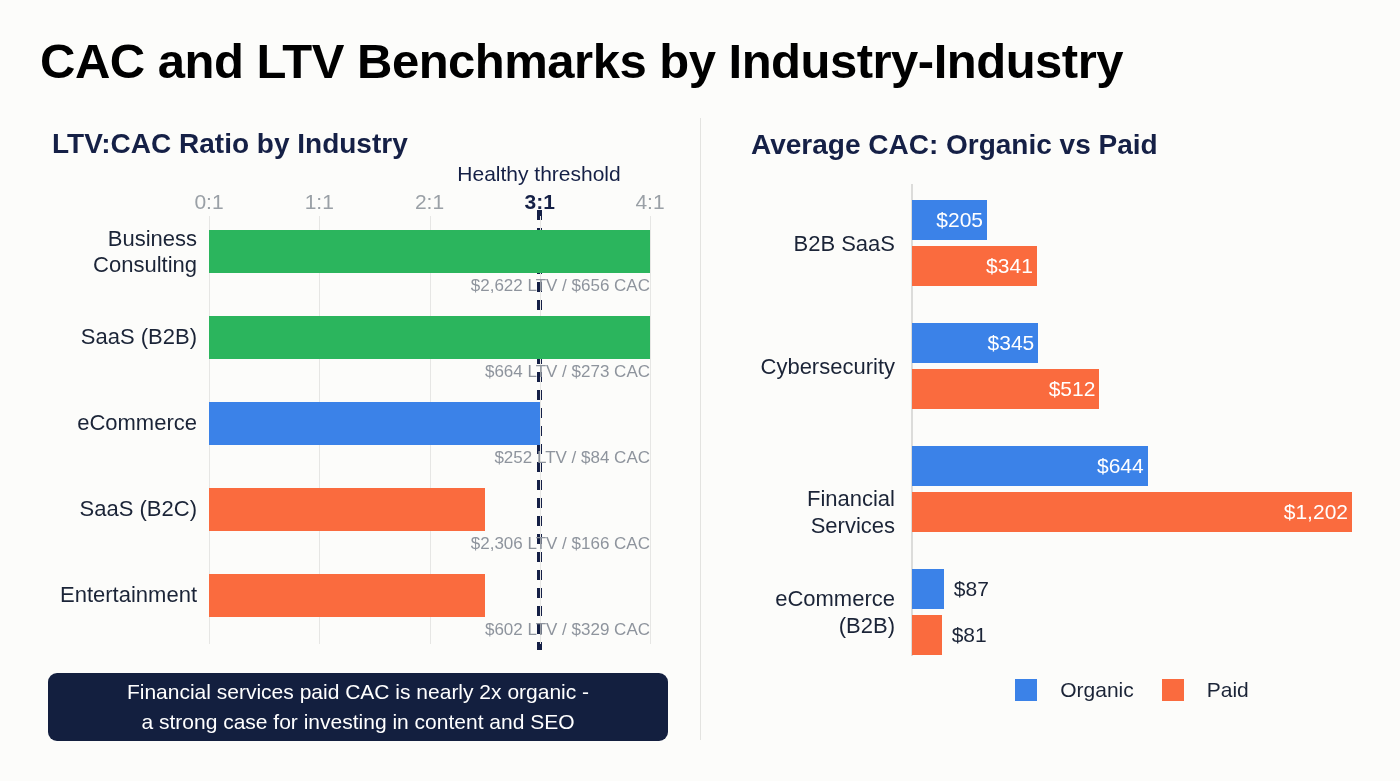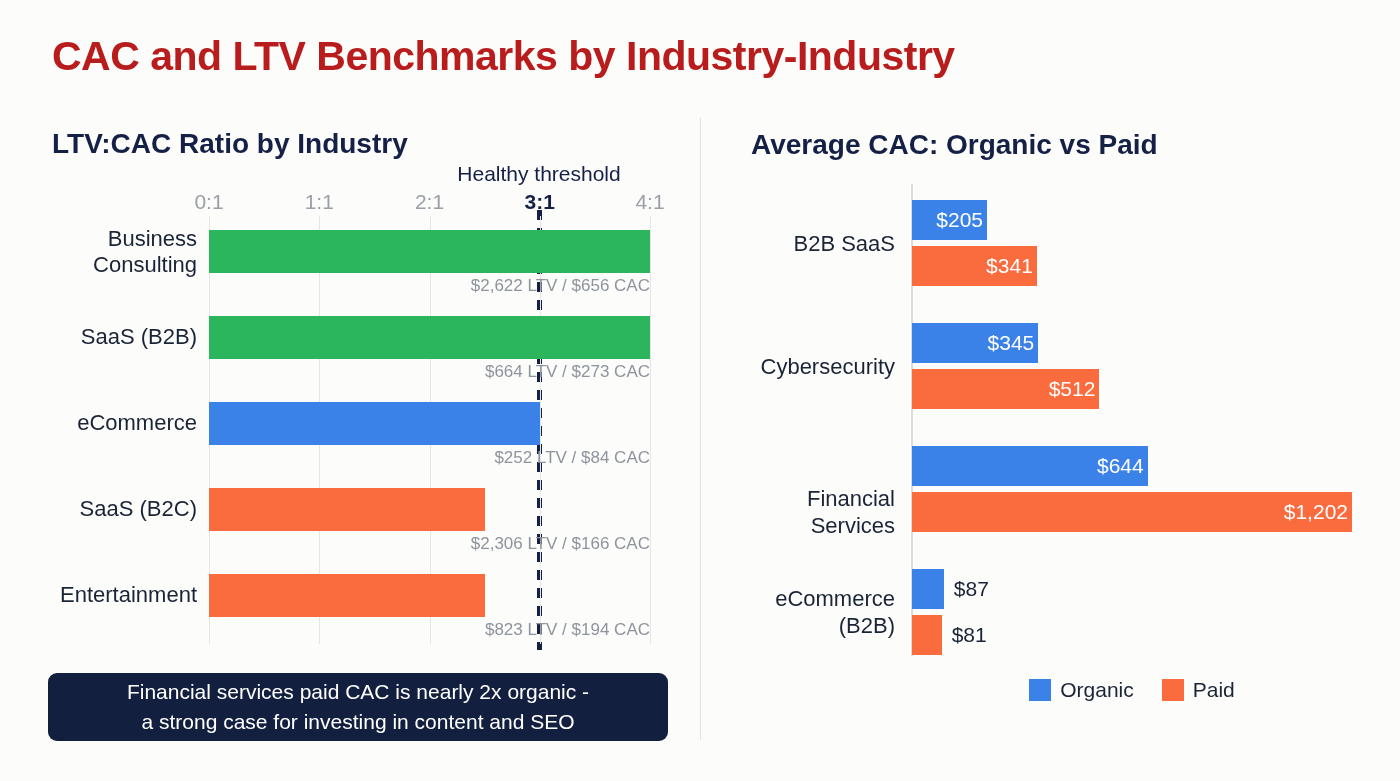--- a/index.html
+++ b/index.html
@@ -14,25 +14,25 @@
     position: relative;
     width: 1400px;
     height: 781px;
     background: #fcfcfa;
     overflow: hidden;
   }
 
   
   #page-title {
     position: absolute;
-    left: 52px;
+    left: 40px;
     top: 33px;
-    font-size: 41px;
+    font-size: 49px;
     font-weight: bold;
-    color: #b91c1c;
+    color: #000000;
     letter-spacing: -0.5px;
     white-space: nowrap;
   }
 
   
   .panel-title {
     position: absolute;
     font-size: 28px;
     font-weight: bold;
     color: #152046;
@@ -208,21 +208,21 @@
     top: 678px;
     width: 440px;
     display: flex;
     align-items: center;
     justify-content: center;
     gap: 28px;
   }
   .legend-item {
     display: flex;
     align-items: center;
-    gap: 9px;
+    gap: 23px;
   }
   .legend-swatch {
     width: 22px;
     height: 22px;
   }
   .legend-label {
     font-size: 21px;
     color: #1b2437;
     white-space: nowrap;
   }
@@ -270,21 +270,21 @@
         <div class="lc-val">$252 LTV / $84 CAC</div>
       </div>
       <div class="lc-row" style="top: 474px;">
         <div class="lc-cat" style="top: 22px;">SaaS (B2C)</div>
         <div class="lc-bar" style="width: 275.625px; background: rgb(250, 107, 62);"></div>
         <div class="lc-val">$2,306 LTV / $166 CAC</div>
       </div>
       <div class="lc-row" style="top: 560px;">
         <div class="lc-cat" style="top: 22px;">Entertainment</div>
         <div class="lc-bar" style="width: 275.625px; background: rgb(250, 107, 62);"></div>
-        <div class="lc-val">$823 LTV / $194 CAC</div>
+        <div class="lc-val">$602 LTV / $329 CAC</div>
       </div>
     </div>
 
   <div id="callout-box">
     <div id="callout-text">Financial services paid CAC is nearly 2x organic -
 a strong case for investing in content and SEO</div>
   </div>
 
   <div id="cac-chart">
     <div class="panel-title" id="right-panel-title">Average CAC: Organic vs Paid</div>

